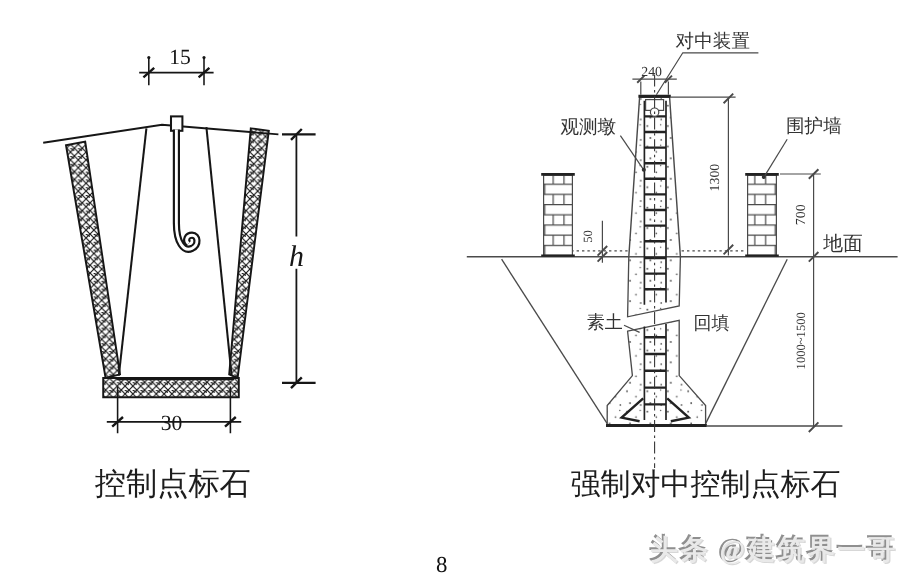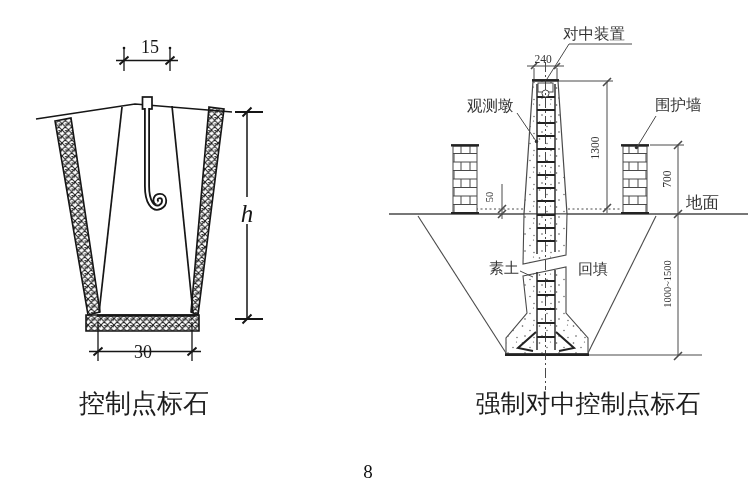--- a/index.html
+++ b/index.html
@@ -181,14 +181,15 @@
 
     <path d="M510,271 L523,277" stroke="#4a4a4a" stroke-width="1" fill="none"></path>
     <text class="cjk-label" x="479" y="273" text-anchor="start" font-size="15" fill="#333">素土</text>
     <text class="cjk-label" x="568" y="274" text-anchor="start" font-size="15" fill="#333">回填</text>
 
     <text class="cjk-label" x="578" y="412" text-anchor="middle" font-size="25" fill="#1d1d1d">强制对中控制点标石</text>
   </svg>
 
   <div class="page-number">8</div>
 
+  <div class="watermark">头条 @建筑界一哥</div>
 
 </div>
 
 </body></html>

